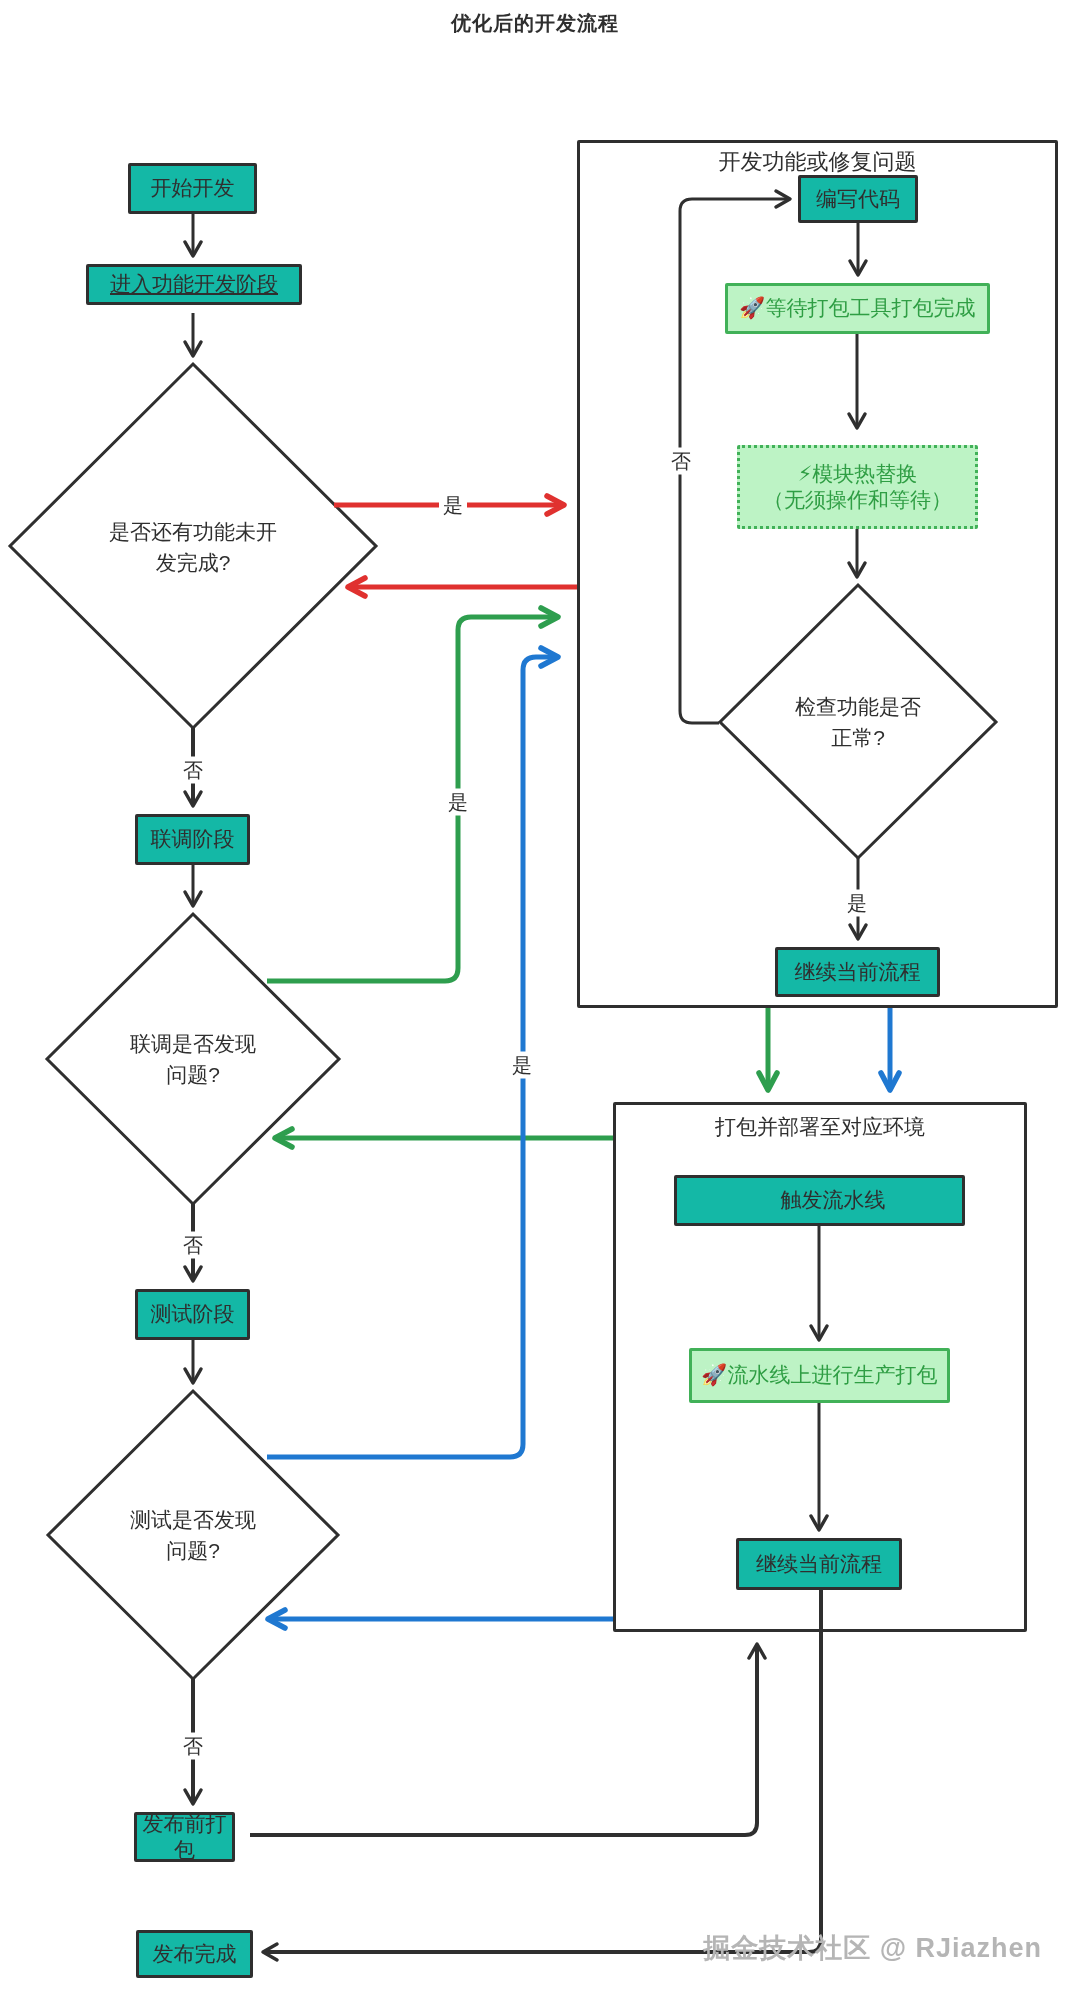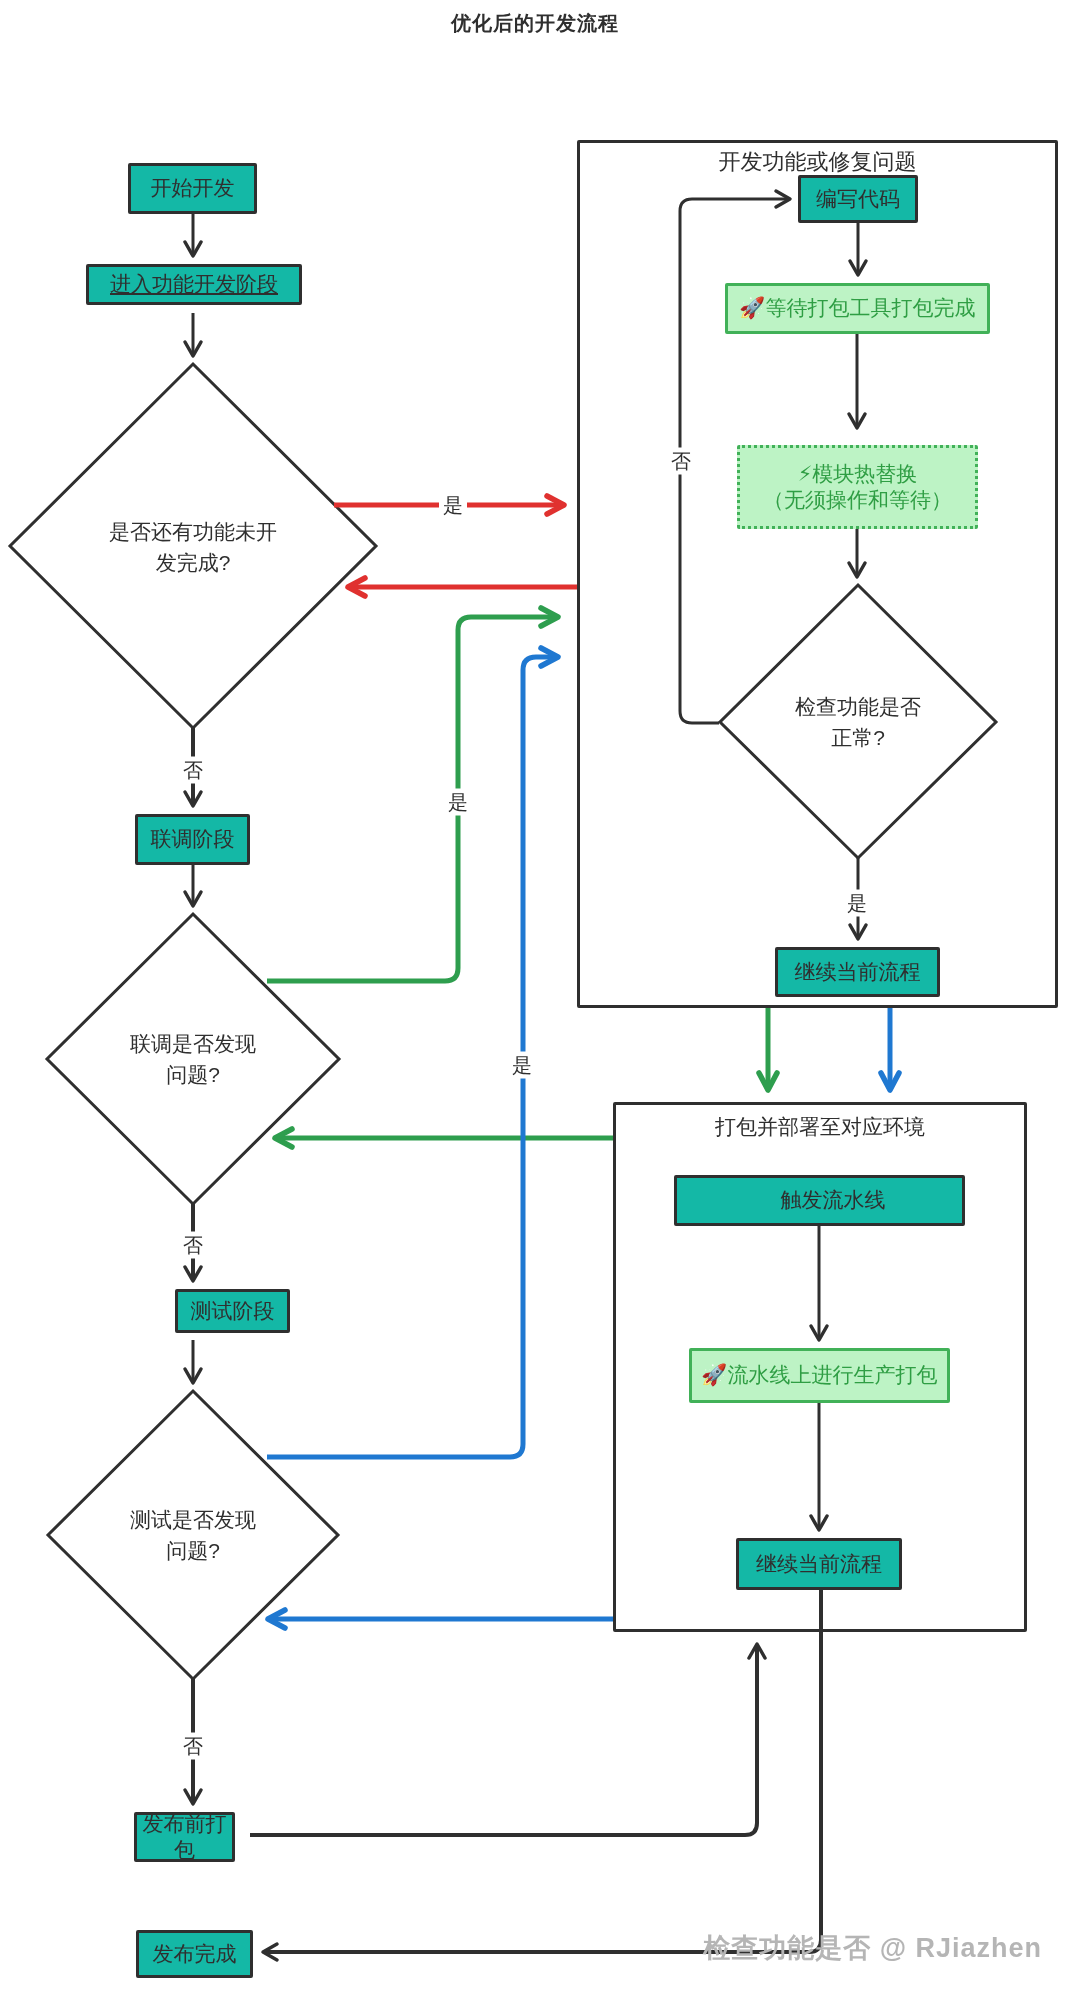--- a/index.html
+++ b/index.html
@@ -140,21 +140,21 @@
 
   <div class="page-title">优化后的开发流程</div>
 
   <div class="node" style="left:128px;top:163px;width:129px;height:51px;">开始开发</div>
   <div class="node" style="left:86px;top:264px;width:216px;height:41px;text-decoration:underline;">进入功能开发阶段</div>
   <div class="diamond-label" style="left:63px;top:505px;width:260px;height:85px;">是否还有功能未开
 发完成?</div>
   <div class="node" style="left:135px;top:814px;width:115px;height:51px;">联调阶段</div>
   <div class="diamond-label" style="left:83px;top:1017px;width:220px;height:85px;">联调是否发现
 问题?</div>
-  <div class="node" style="left:135px;top:1289px;width:115px;height:44px;margin-left:40px;">测试阶段</div>
+  <div class="node" style="left:135px;top:1289px;width:115px;height:51px;">测试阶段</div>
   <div class="diamond-label" style="left:83px;top:1493px;width:220px;height:85px;">测试是否发现
 问题?</div>
   <div class="node" style="left:134px;top:1812px;width:101px;height:50px;">发布前打包</div>
   <div class="node" style="left:136px;top:1930px;width:117px;height:48px;">发布完成</div>
 
   <div class="container-box" style="left:577px;top:140px;width:481px;height:868px;"></div>
   <div class="container-title" style="left:577px;top:147px;width:481px;">开发功能或修复问题</div>
   <div class="node" style="left:798px;top:175px;width:120px;height:48px;">编写代码</div>
   <div class="node green-node" style="left:725px;top:283px;width:265px;height:51px;">🚀等待打包工具打包完成</div>
   <div class="node dashed-node" style="left:737px;top:436px;width:241px;height:84px;margin-top:9px;">⚡模块热替换
@@ -171,15 +171,15 @@
 
   <div class="edge-label" style="left:193px;top:770px;">否</div>
   <div class="edge-label" style="left:193px;top:1245px;">否</div>
   <div class="edge-label" style="left:193px;top:1746px;">否</div>
   <div class="edge-label" style="left:681px;top:461px;">否</div>
   <div class="edge-label" style="left:453px;top:505px;">是</div>
   <div class="edge-label" style="left:458px;top:802px;">是</div>
   <div class="edge-label" style="left:522px;top:1065px;">是</div>
   <div class="edge-label" style="left:857px;top:903px;">是</div>
 
-  <div class="watermark">检查功能是否 @ RJiazhen</div>
+  <div class="watermark">掘金技术社区 @ RJiazhen</div>
 
 </div>
 
 </body></html>

